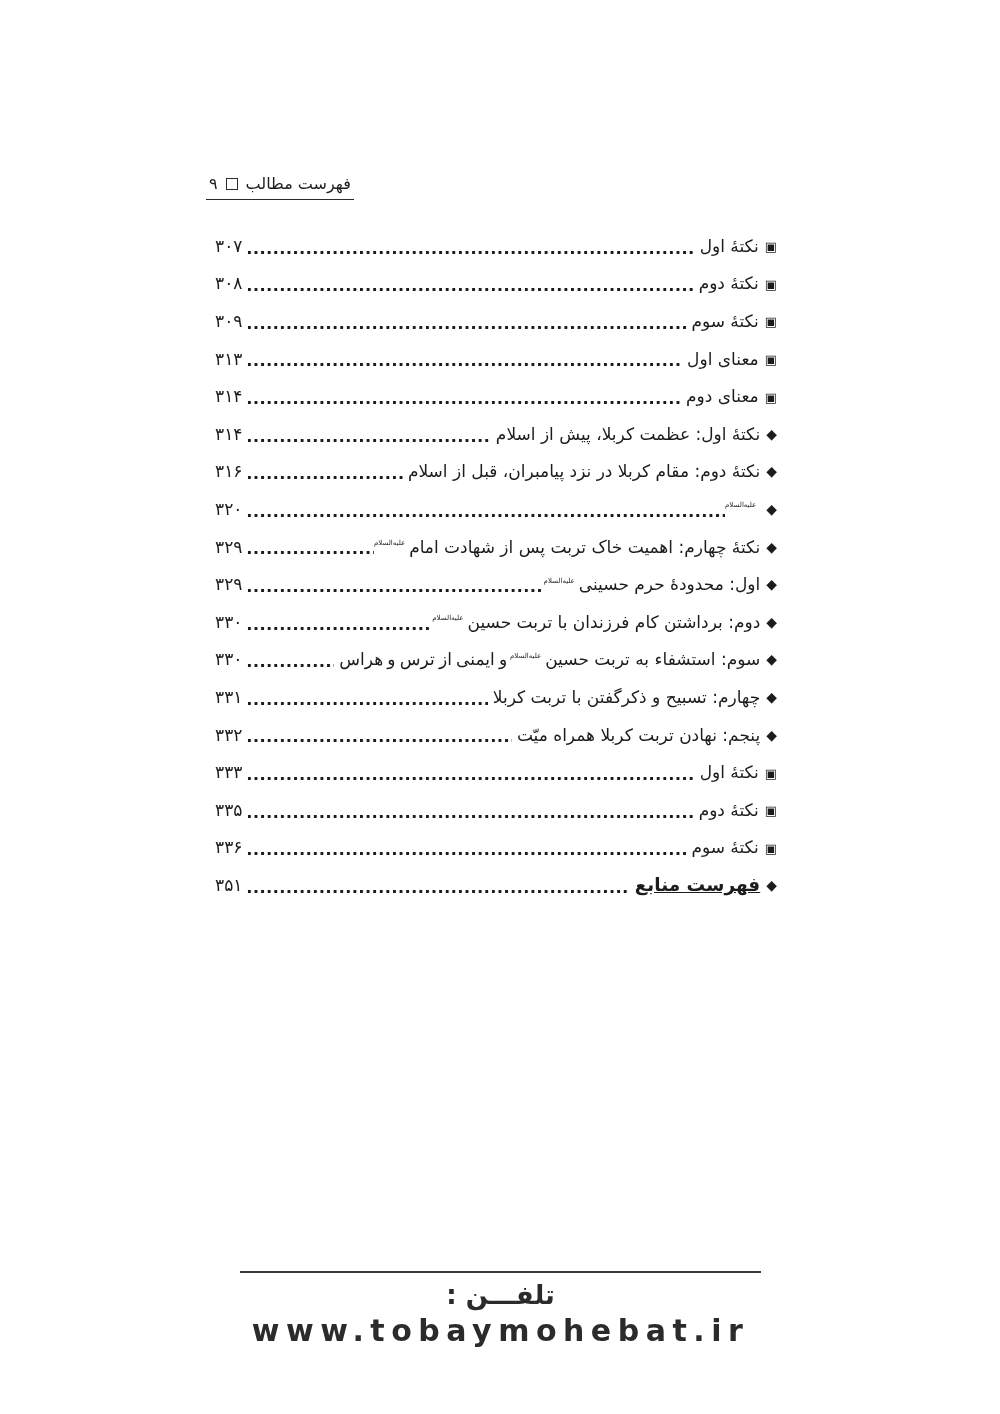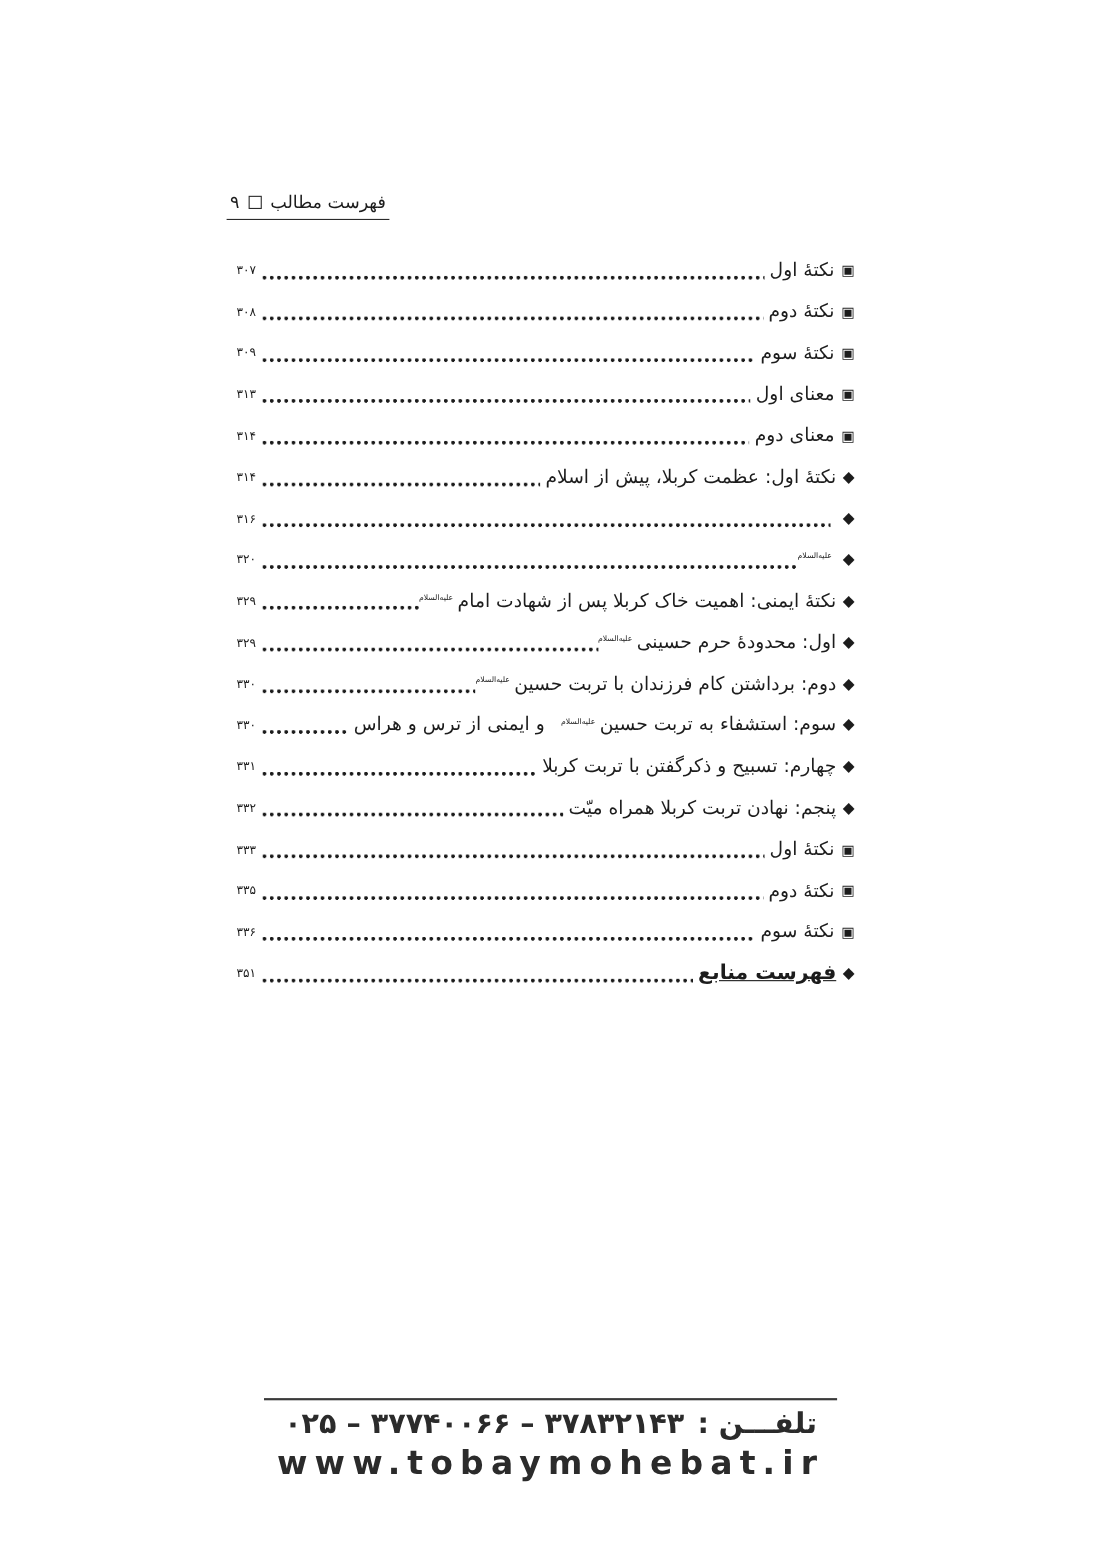--- a/index.html
+++ b/index.html
@@ -50,21 +50,21 @@
     direction: rtl;
     align-items: center;
     height: 37.6px;
     font-size: 17px;
     white-space: nowrap;
   }
   .bullet { flex: none; line-height: 1; }
   .bullet.square  { font-size: 13px; margin-left: 6px; transform: translateY(1px); }
   .bullet.diamond { font-size: 14px; margin-left: 6px; }
   .title  { flex: none; }
-  .suffix { flex: none; margin-right: 20px; }
+  .suffix { flex: none; margin-right: 8px; font-family: Liberation Serif, serif; }
   .honorific {
     flex: none;
     display: inline-block;
     font-size: 7px;
     line-height: 1;
     max-width: 22px;
     margin: 0 4px;
     transform: translateY(-3px);
     white-space: normal;
     text-align: right;
@@ -72,21 +72,21 @@
   .leader {
     flex: 1 1 auto;
     align-self: flex-end;
     height: 5px;
     margin: 0 5px 10px 5px;
     background-image: radial-gradient(circle at 2.4px 2.4px, #1b1b1b 1.5px, transparent 1.9px);
     background-size: 6.6px 5px;
     background-repeat: repeat-x;
     min-width: 12px;
   }
-  .pagenum { flex: none; font-size: 11px; letter-spacing: 0.5px; text-align: center; }
+  .pagenum { flex: none; font-size: 17px; letter-spacing: 0.5px; text-align: center; }
   .toc-row.bold { font-size: 18.5px; }
   .toc-row.bold .title { font-weight: bold; text-decoration: underline; }
 
   
   .footer {
     position: absolute;
     top: 1271px;
     left: 240px;
     width: 521px;
     border-top: 2px solid #3a3a3a;
@@ -167,36 +167,37 @@
     <div class="toc-row">
       <span class="bullet diamond">◆</span>
       <span class="title">نکتهٔ اول: عظمت کربلا، پیش از اسلام</span>
 
       <span class="leader"></span>
       <span class="pagenum">۳۱۴</span>
     </div>
 
     <div class="toc-row">
       <span class="bullet diamond">◆</span>
+      <span class="title">نکتهٔ دوم: مقام کربلا در نزد پیامبران، قبل از اسلام</span>
 
       <span class="leader"></span>
       <span class="pagenum">۳۱۶</span>
     </div>
 
     <div class="toc-row">
       <span class="bullet diamond">◆</span>
       <span class="honorific">علیه‌السلام</span>
 
       <span class="leader"></span>
       <span class="pagenum">۳۲۰</span>
     </div>
 
     <div class="toc-row">
       <span class="bullet diamond">◆</span>
-      <span class="title">نکتهٔ ایمنی: اهمیت خاک کربلا پس از شهادت امام</span>
+      <span class="title">نکتهٔ چهارم: اهمیت خاک تربت پس از شهادت امام</span>
       <span class="honorific">علیه‌السلام</span>
 
       <span class="leader"></span>
       <span class="pagenum">۳۲۹</span>
     </div>
 
     <div class="toc-row">
       <span class="bullet diamond">◆</span>
       <span class="title">اول: محدودهٔ حرم حسینی</span>
       <span class="honorific">علیه‌السلام</span>
@@ -268,18 +269,17 @@
       <span class="title">فهرست منابع</span>
 
       <span class="leader"></span>
       <span class="pagenum">۳۵۱</span>
     </div>
   </div>
 
   <div class="footer">
     <div class="phone">
       <span>تلفـــن :</span>
-      <span class="phone-numbers">۳۷۸۳۲۱۴۳ – ۳۷۷۴۰۰۶۶ – ۰۲۵</span>
     </div>
     <div class="website">www.tobaymohebat.ir</div>
   </div>
 
 </div>
 
 </body></html>

